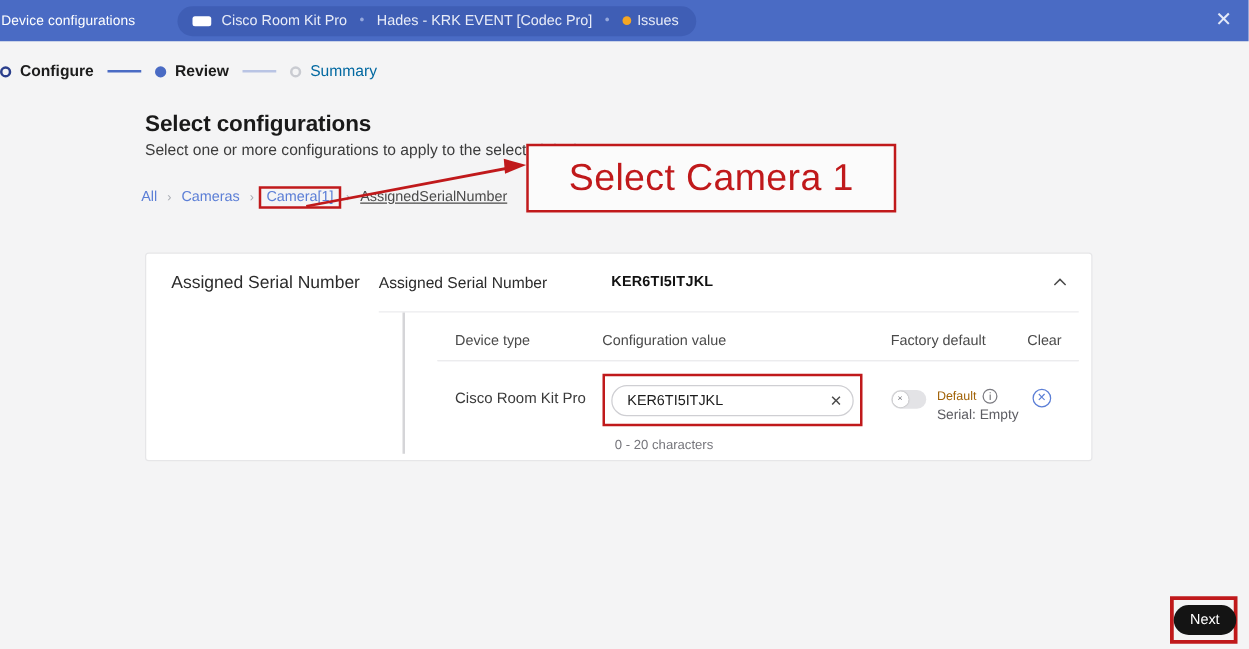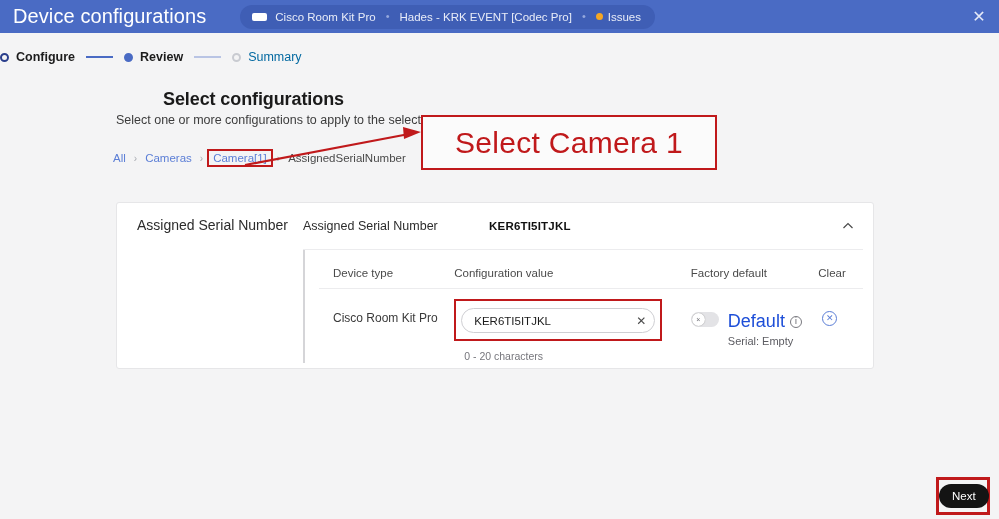--- a/index.html
+++ b/index.html
@@ -12,22 +12,22 @@
   #app { position: relative; width: 999px; height: 519px; }
 
   
   .topbar {
     position: absolute; left: 0; top: 0;
     width: 999px; height: 33px;
     background: #4a6bc4;
     display: flex; align-items: center;
   }
   .topbar-title {
-    color: #ffffff; font-size: 20px; font-weight: 400;
-    margin-left: 13px; letter-spacing: .1px; white-space: nowrap;
+    color: #ffffff; font-size: 11px; font-weight: 400;
+    margin-left: 1px; letter-spacing: .1px; white-space: nowrap;
   }
   .dev-pill {
     margin-left: 34px; height: 24px; border-radius: 12px;
     background: #3f5eb5; display: flex; align-items: center;
     padding: 0 14px 0 12px;
   }
   .dev-icon {
     width: 15px; height: 8px; border-radius: 2px;
     background: #ffffff; display: inline-block; margin-right: 8px;
   }
@@ -60,34 +60,34 @@
   .step-label { font-size: 12.5px; color: #1c1c1c; font-weight: 700; }
   .step-label.muted { color: #0369a1; font-weight: 400; }
   .step-line {
     width: 27px; height: 1.5px; background: #4a6bc4; margin: 0 11px;
   }
   .step-line.muted { background: #b9c4e4; }
 
   
   .page-title {
     position: absolute; left: 116px; top: 89px;
-    font-size: 18px; font-weight: 700; color: #1a1a1a; letter-spacing: -.1px; margin-left: 47px;
+    font-size: 18px; font-weight: 700; color: #1a1a1a; letter-spacing: -.1px;
   }
   .page-sub {
     position: absolute; left: 116px; top: 113px;
     font-size: 12.5px; color: #3c3c3c;
   }
 
   
   .crumbs {
     position: absolute; left: 113px; top: 149px;
     display: flex; align-items: center; font-size: 11.5px;
   }
   .crumb { color: #5b7ed6; cursor: pointer; white-space: nowrap; }
-  .crumb.last { color: #4a4a4a; cursor: default; }
+  .crumb.last { color: #4a4a4a; cursor: default; text-decoration: underline; }
   .crumb-sep { color: #a8abb2; margin: 0 8px; font-size: 10px; }
   .crumb-box {
     border: 2px solid #c0191b; padding: 1px 4px; margin: 0 -4px;
   }
 
   
   .anno-box {
     position: absolute; left: 421px; top: 115px;
     width: 296px; height: 55px;
     border: 2px solid #c0191b; background: #fbfbfb;
@@ -117,21 +117,21 @@
     display: flex; align-items: center; height: 47px;
     border-bottom: 1px solid #ececee; padding-right: 8px;
   }
   .panel-head .ph-name { font-size: 12.5px; color: #2c2c2c; width: 186px; }
   .panel-head .ph-val  { font-size: 11.5px; color: #111; font-weight: 700; letter-spacing: .2px; }
   .chevron-up {
     margin-left: auto; width: 14px; height: 14px; cursor: pointer;
     display: flex; align-items: center; justify-content: center;
   }
   .panel-body {
-    position: relative; padding-left: 16px; padding-top: 9px;
+    position: relative; padding-left: 28px; padding-top: 9px; margin-left: 19px;
   }
   .panel-body:before {
     content: ""; position: absolute; left: 0; top: 0;
     width: 2px; height: 113px; background: #d5d5d8;
   }
   .tbl { width: 100%; border-collapse: collapse; }
   .tbl th {
     font-size: 11.5px; font-weight: 400; color: #4a4a4a;
     text-align: left; padding: 8px 0 9px 0;
     border-bottom: 1px solid #ececee;
@@ -169,21 +169,21 @@
   }
   .toggle-knob {
     position: absolute; left: 1px; top: 1px;
     width: 13px; height: 13px; border-radius: 50%; background: #ffffff;
     box-shadow: 0 0 1px rgba(0,0,0,.45);
     display: flex; align-items: center; justify-content: center;
     font-size: 7px; color: #6a6a70;
   }
   .fd-text { margin-left: 9px; }
   .fd-row1 { display: flex; align-items: center; gap: 5px; }
-  .fd-label { font-size: 18px; color: #1d4ed8; }
+  .fd-label { font-size: 10px; color: #a16207; }
   .info-i {
     width: 12px; height: 12px; border-radius: 50%; border: 1px solid #7a7a80;
     font-size: 8.5px; color: #5a5a60; display: flex; align-items: center;
     justify-content: center; cursor: pointer; line-height: 1;
   }
   .fd-row2 { font-size: 11px; color: #5c5c62; margin-top: 3px; }
 
   .clear-cell { padding-top: 22px; }
   .clear-btn {
     width: 15px; height: 15px; border-radius: 50%;

